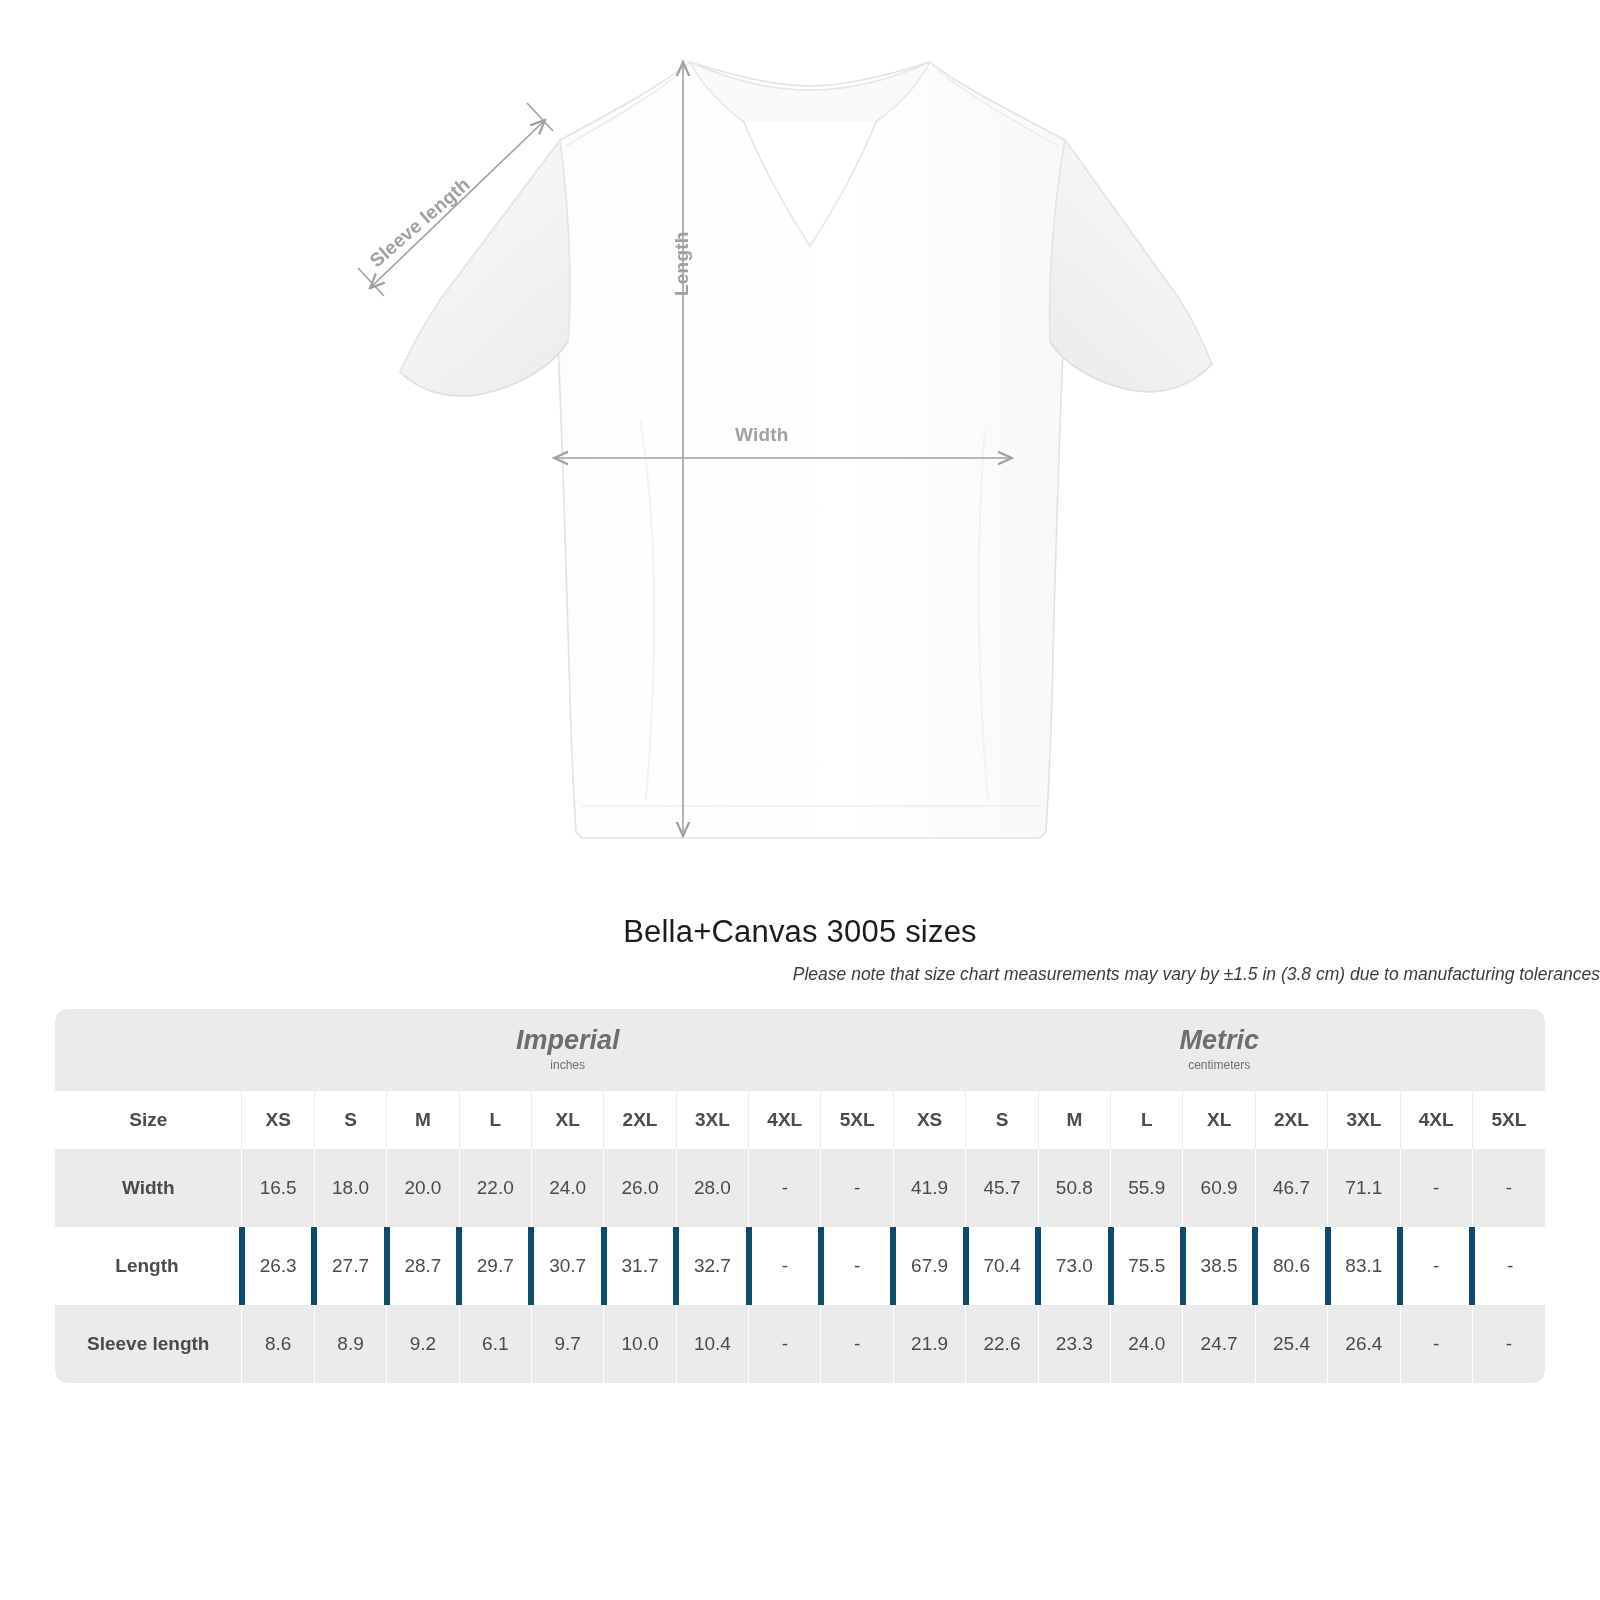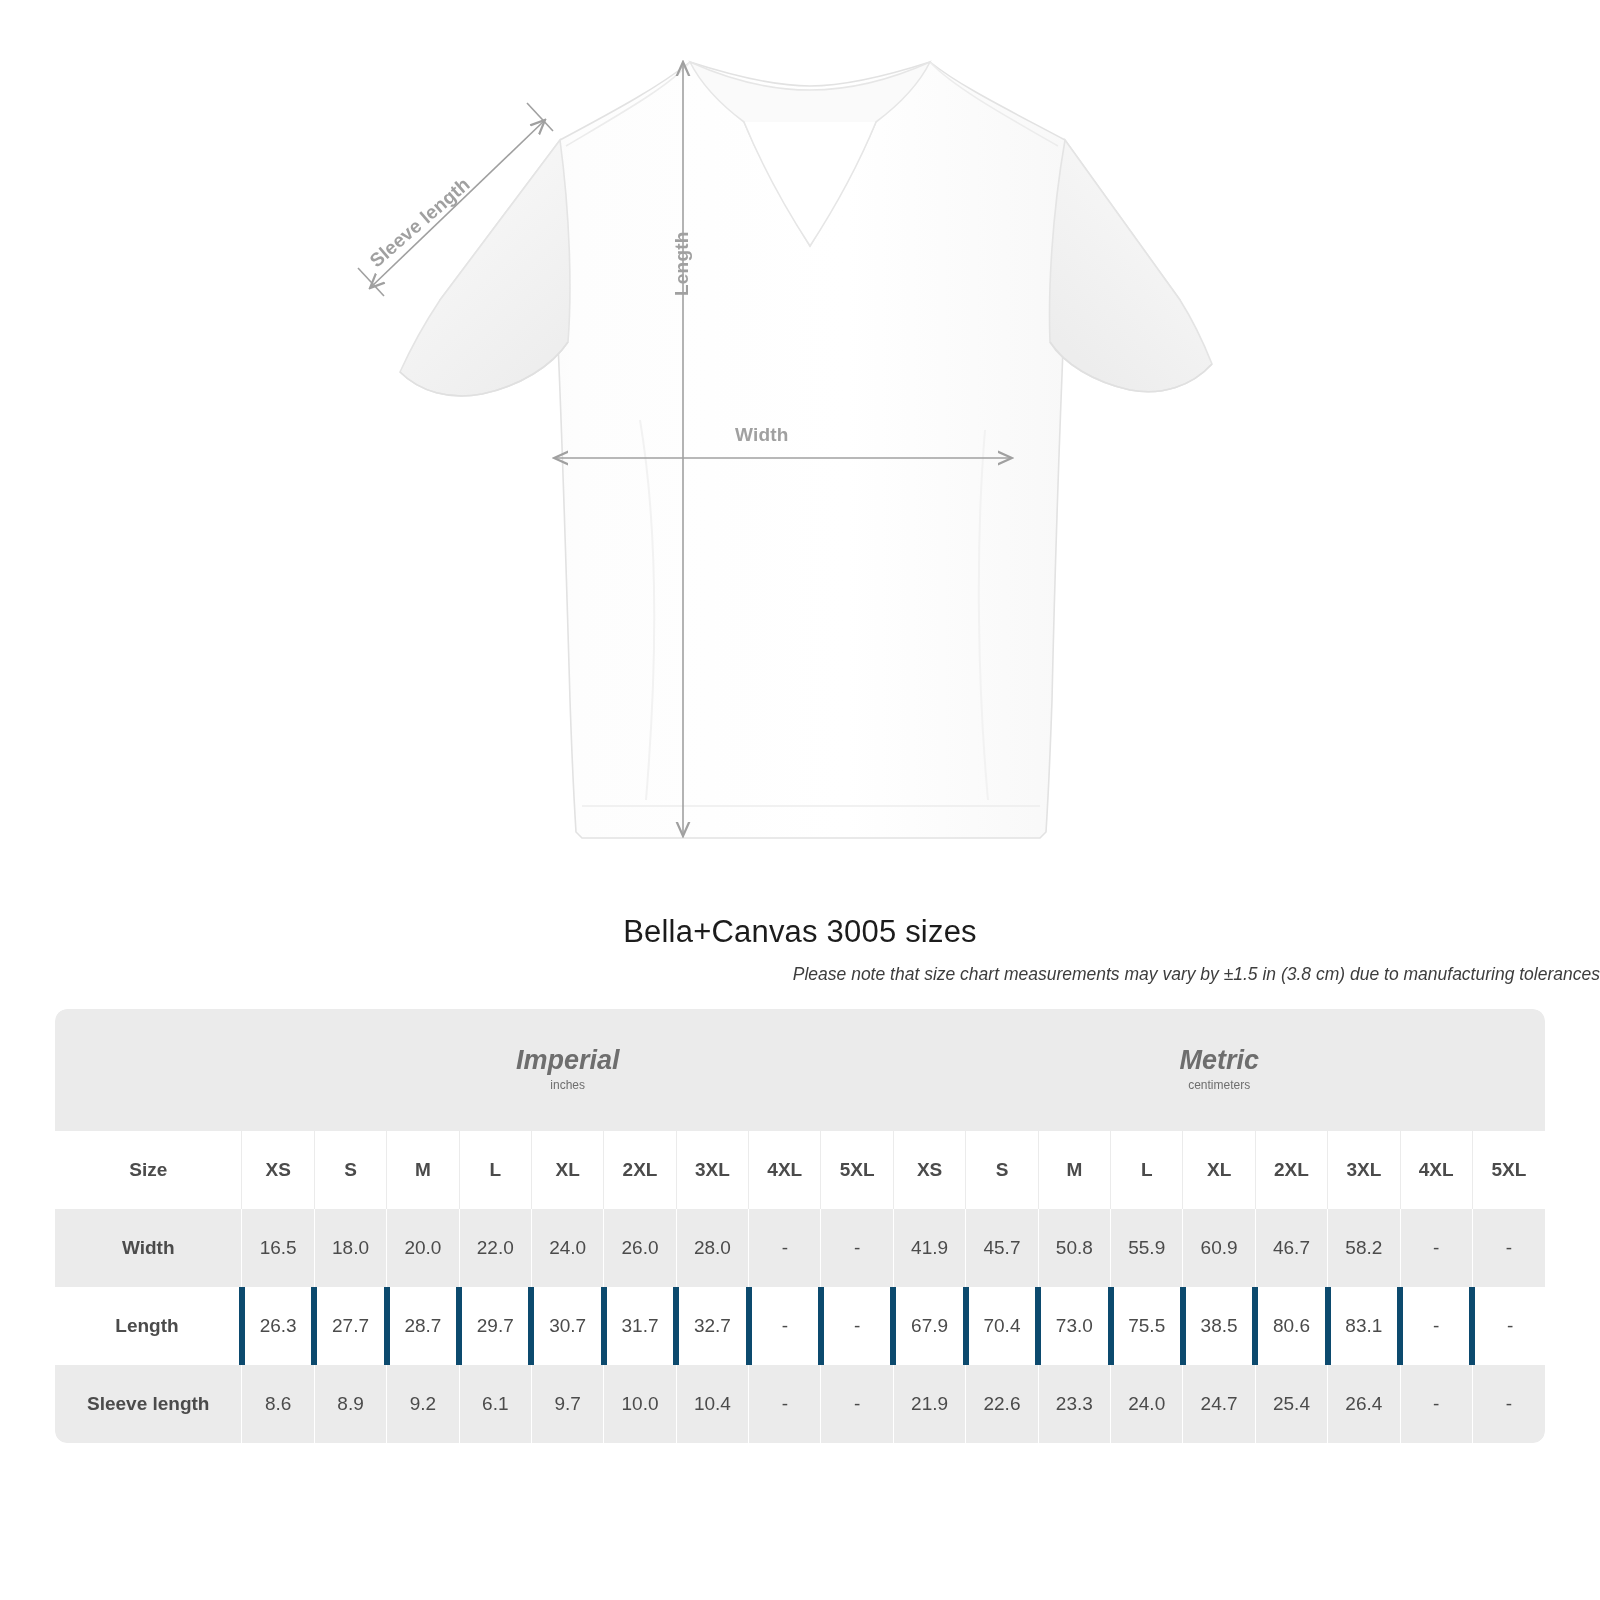--- a/index.html
+++ b/index.html
@@ -90,37 +90,37 @@
   table.size-table td,
   table.size-table th {
     text-align: center;
     vertical-align: middle;
     font-size: 19px;
     color: #4b4b4b;
     border: none;
     padding: 0;
   }
   .unit-row td {
-    height: 122px;
+    height: 82px;
     background: #ebebeb;
   }
   .unit-name {
     font-size: 27px;
     font-weight: bold;
     font-style: italic;
     color: #6e6e6e;
     line-height: 1.15;
   }
   .unit-sub {
     font-size: 12px;
     color: #6e6e6e;
     line-height: 1.6;
   }
   .head-row td {
-    height: 78px;
+    height: 58px;
     background: #ffffff;
     font-weight: bold;
     color: #555555;
     font-size: 19px;
   }
   .data-row td {
     height: 78px;
     font-size: 19px;
     color: #4b4b4b;
   }
@@ -314,21 +314,21 @@
           <td class="col-sep">26.0</td>
           <td class="col-sep">28.0</td>
           <td class="col-sep">-</td>
           <td class="col-sep">-</td>
           <td class="col-sep">41.9</td>
           <td class="col-sep">45.7</td>
           <td class="col-sep">50.8</td>
           <td class="col-sep">55.9</td>
           <td class="col-sep">60.9</td>
           <td class="col-sep">46.7</td>
-          <td class="col-sep">58.2</td>
+          <td class="col-sep">71.1</td>
           <td class="col-sep">-</td>
           <td class="col-sep">-</td>
         </tr>
 
         <tr class="data-row plain">
           <td class="row-label">Length</td>
           <td class="col-sep">26.3</td>
           <td class="col-sep">27.7</td>
           <td class="col-sep">28.7</td>
           <td class="col-sep">29.7</td>

